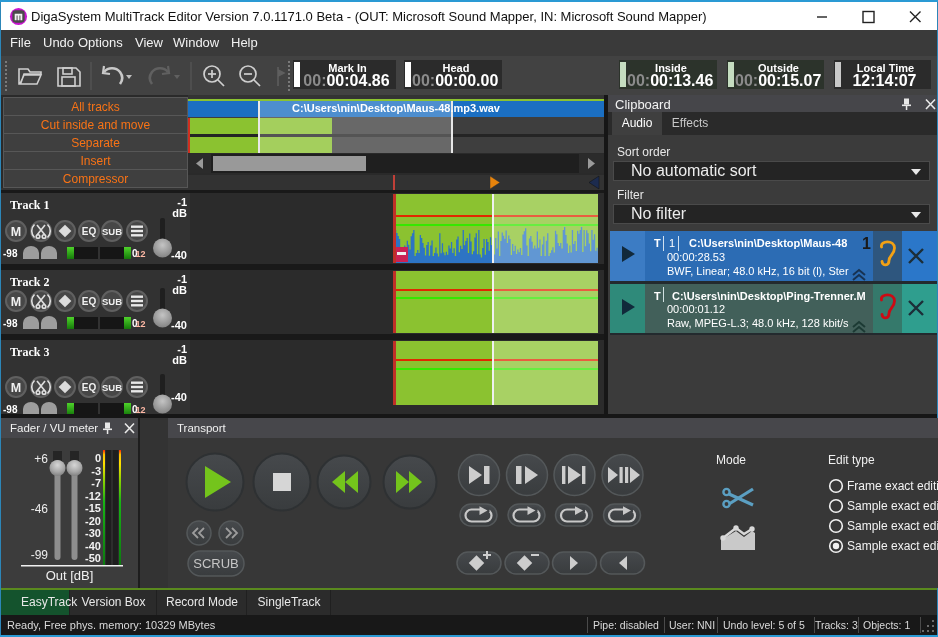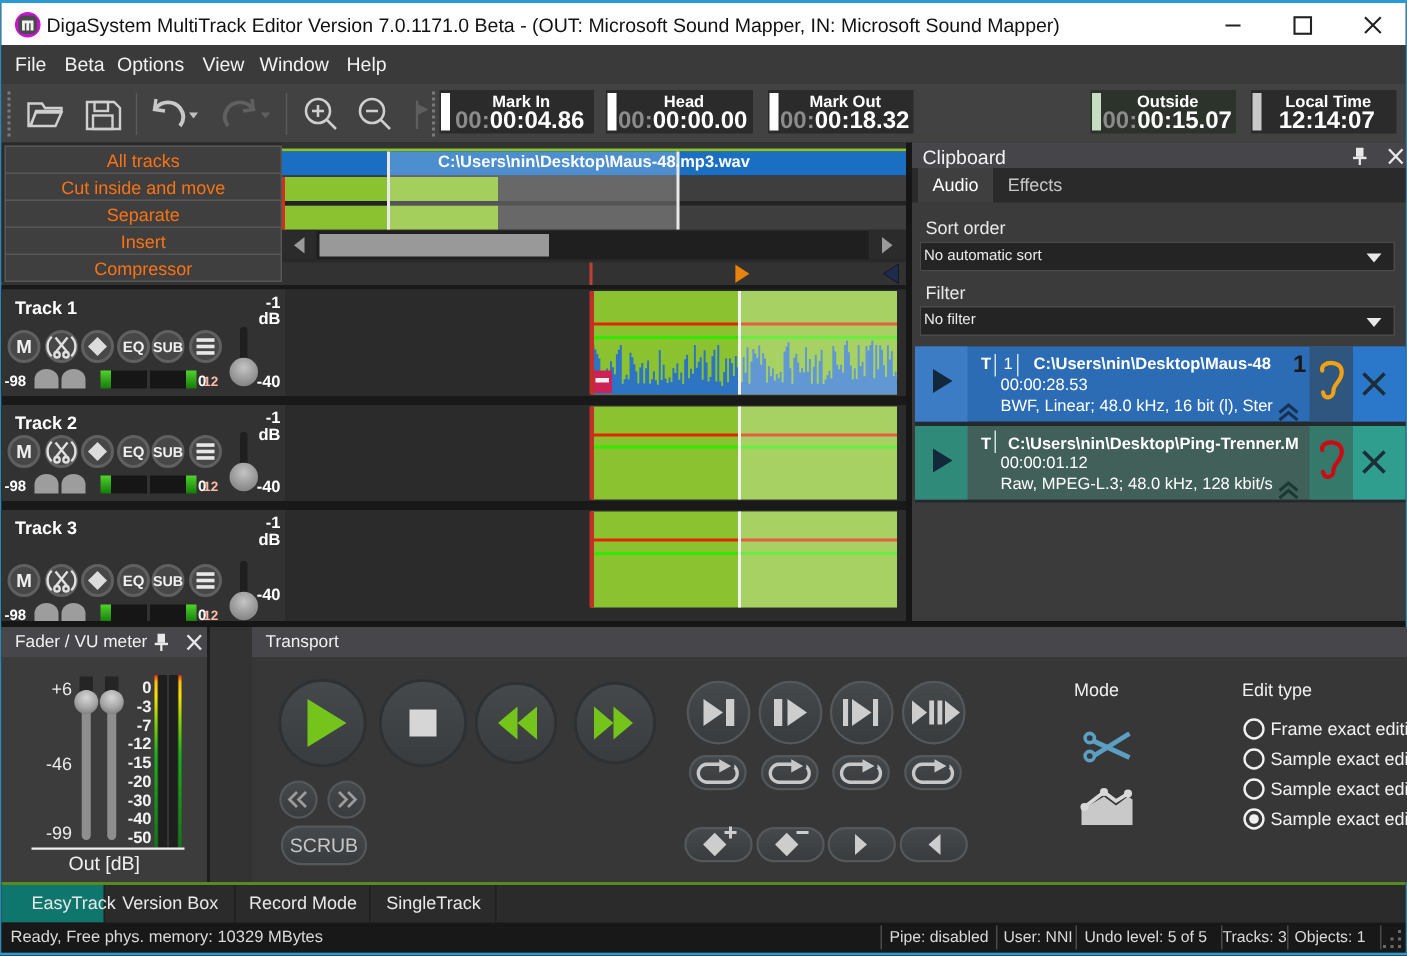--- a/index.html
+++ b/index.html
@@ -26,25 +26,25 @@
 .tbox.grn .bar{background:#c5ddc0;}
 
 #leftbtns{left:1px;top:95px;width:187px;height:93px;background:#2a2a2a;}
 .lbtn{position:absolute;left:2px;width:185px;height:19px;background:#3f3f3f;border:1px solid #575757;color:#f97316;font-size:12px;text-align:center;line-height:18px;}
 
 #overview{left:188px;top:95px;width:416px;height:95px;background:#2a2a2a;}
 
 .track{left:1px;width:603px;background:#2d2d2d;}
 .thead{position:absolute;left:0;top:0;width:189px;height:100%;background:#323232;}
 .twave{position:absolute;left:189px;top:0;right:0;height:100%;background:#2b2b2b;}
-.tname{position:absolute;left:9px;top:5px;font-size:12px;font-weight:bold;color:#fff;}
+.tname{position:absolute;left:9px;top:5px;font-size:12px;font-weight:bold;color:#fff;font-family:Liberation Serif, serif;}
 .dbr{position:absolute;right:3px;font-size:11px;font-weight:bold;color:#fff;text-align:right;}
 
 #rpanel{left:608px;top:95px;width:329px;height:319px;background:#3b3b3b;}
-.combo{height:20px;background:#242424;border:1px solid #4a4a4a;color:#ececec;font-size:10px;line-height:18px;padding-left:2px;}
+.combo{height:20px;background:#242424;border:1px solid #4a4a4a;color:#ececec;font-size:16px;line-height:18px;padding-left:17px;}
 .combo::after{content:"";position:absolute;right:8px;top:7px;border-left:5px solid transparent;border-right:5px solid transparent;border-top:6px solid #e8e8e8;}
 .e1{font-size:11px;color:#fff;}
 
 #fader{left:1px;top:418px;width:137px;height:170px;background:#3c3c3c;}
 #transport{left:140px;top:418px;width:797px;height:170px;background:#373737;margin-left:28px;}
 .ptitle{position:absolute;left:0;top:0;right:0;height:20px;background:#47474b;color:#f0f0f0;font-size:11.5px;line-height:20px;padding-left:9px;}
 
 #tabbar{left:1px;top:588px;width:936px;height:27px;background:#2b2b2b;border-top:2px solid #5a8a1e;}
 .tab{position:absolute;top:0;height:25px;color:#e8e8e8;font-size:12px;text-align:center;line-height:24px;border-right:1px solid #202020;}
 
@@ -70,21 +70,21 @@
     <div class="abs" id="titletext">DigaSystem MultiTrack Editor Version 7.0.1171.0 Beta - (OUT: Microsoft Sound Mapper, IN: Microsoft Sound Mapper)</div>
     <svg class="abs" style="left:800px;top:0" width="138" height="28" viewBox="0 0 138 28">
       <line x1="16" y1="15" x2="26" y2="15" stroke="#222" stroke-width="1.4"></line>
       <rect x="62" y="9.5" width="11" height="11" fill="none" stroke="#222" stroke-width="1.4"></rect>
       <path d="M109 9.5 L119.5 20 M119.5 9.5 L109 20" stroke="#222" stroke-width="1.4"></path>
     </svg>
   </div>
 
   <div class="abs" id="menubar">
     <span style="left:9px">File</span>
-      <span style="left:42px">Beta</span>
+      <span style="left:42px">Undo</span>
       <span style="left:77px">Options</span>
       <span style="left:134px">View</span>
       <span style="left:172px">Window</span>
       <span style="left:230px">Help</span>
   </div>
 
   <div class="abs" id="toolbar">
     <div class="abs grip" style="left:4px"></div>
     <svg class="abs" style="left:15px;top:6px" width="270" height="28" viewBox="0 0 270 28">
 
@@ -134,24 +134,24 @@
   <div class="abs tbox" style="left:293px;width:103px">
       <div class="bar"></div>
       <div class="lbl">Mark In</div>
       <div class="val"><span class="dim">00:</span>00:04.86</div>
     </div>
   <div class="abs tbox" style="left:404px;width:98px">
       <div class="bar"></div>
       <div class="lbl">Head</div>
       <div class="val"><span class="dim">00:</span>00:00.00</div>
     </div>
-  <div class="abs tbox" style="left:512px;width:97px">
+  <div class="abs tbox grn" style="left:619px;width:98px">
       <div class="bar"></div>
-      <div class="lbl">Mark Out</div>
-      <div class="val"><span class="dim">00:</span>00:18.32</div>
+      <div class="lbl">Inside</div>
+      <div class="val"><span class="dim">00:</span>00:13.46</div>
     </div>
   <div class="abs tbox grn" style="left:727px;width:97px">
       <div class="bar"></div>
       <div class="lbl">Outside</div>
       <div class="val"><span class="dim">00:</span>00:15.07</div>
     </div>
   <div class="abs tbox" style="left:834px;width:97px">
       <div class="bar" style="background:#c9c9c9"></div>
       <div class="lbl">Local Time</div>
       <div class="val">12:14:07</div>
@@ -653,21 +653,21 @@
       <g font-size="12" fill="#f2f2f2">
         <text x="679" y="52">Frame exact editing</text>
         <text x="679" y="72">Sample exact editing at</text>
         <text x="679" y="92">Sample exact editing us</text>
         <text x="679" y="112">Sample exact editing us</text>
       </g>
     </svg>
   </div>
 
   <div class="abs" id="tabbar">
-    <div class="tab" style="left:0;width:69px;background:#0f766e;padding-left:20px;">EasyTrack</div>
+    <div class="tab" style="left:0;width:69px;background:#14532d;padding-left:20px;">EasyTrack</div>
     <div class="tab" style="left:70px;width:86px;">Version Box</div>
     <div class="tab" style="left:157px;width:89px;">Record Mode</div>
     <div class="tab" style="left:247px;width:83px;">SingleTrack</div>
   </div>
 
   <div class="abs" id="statusbar">
     <span class="abs lft" style="left:6px;top:4px">Ready, Free phys. memory: 10329 MBytes</span>
     <div class="ssep" style="left:586px"></div>
     <span class="abs" style="left:592px;top:4px">Pipe: disabled</span>
     <div class="ssep" style="left:663px"></div>

